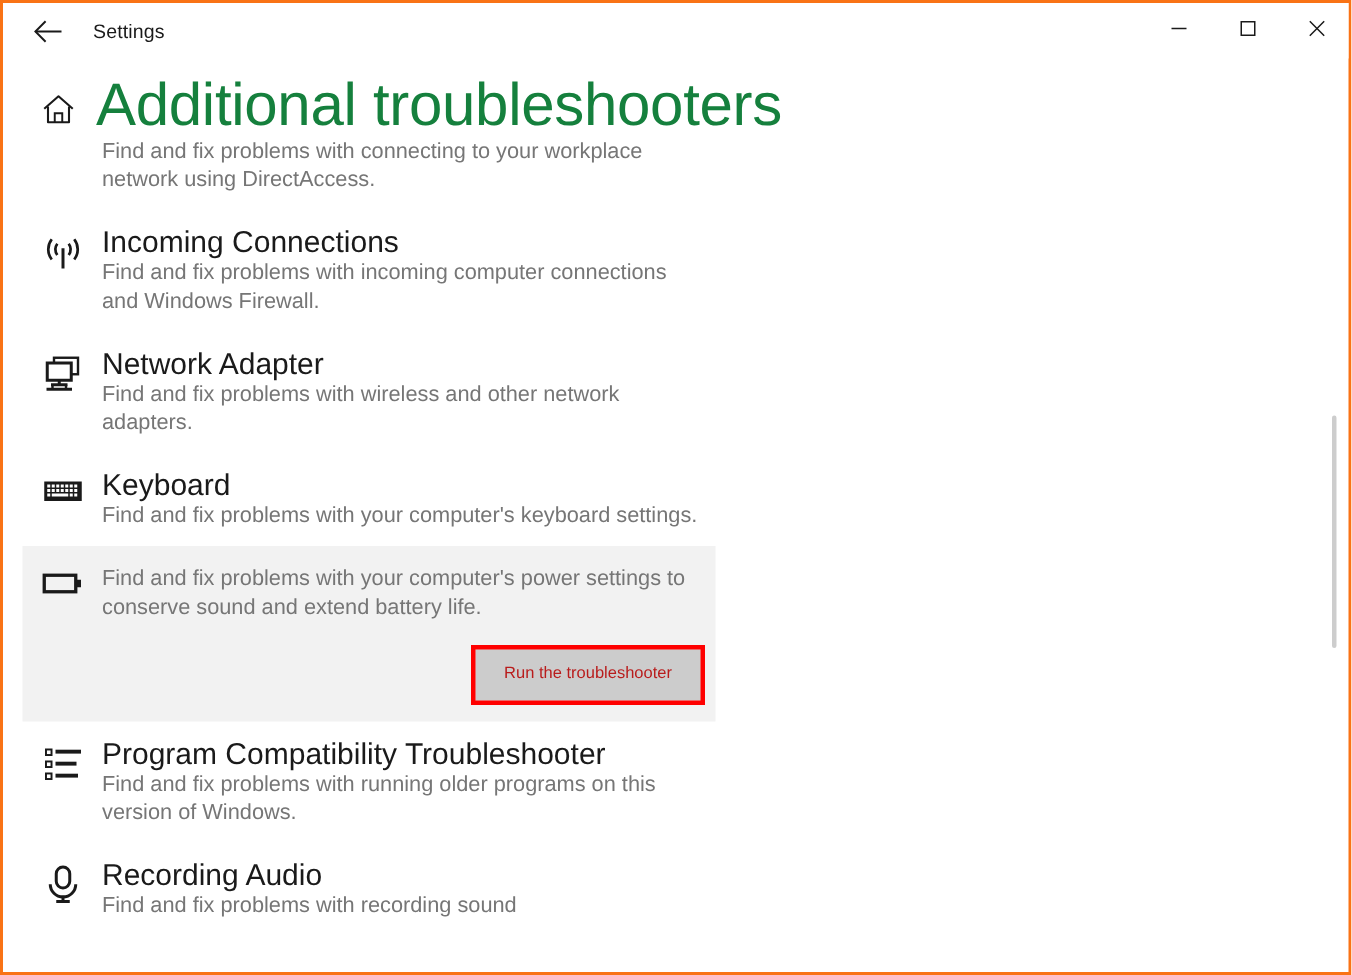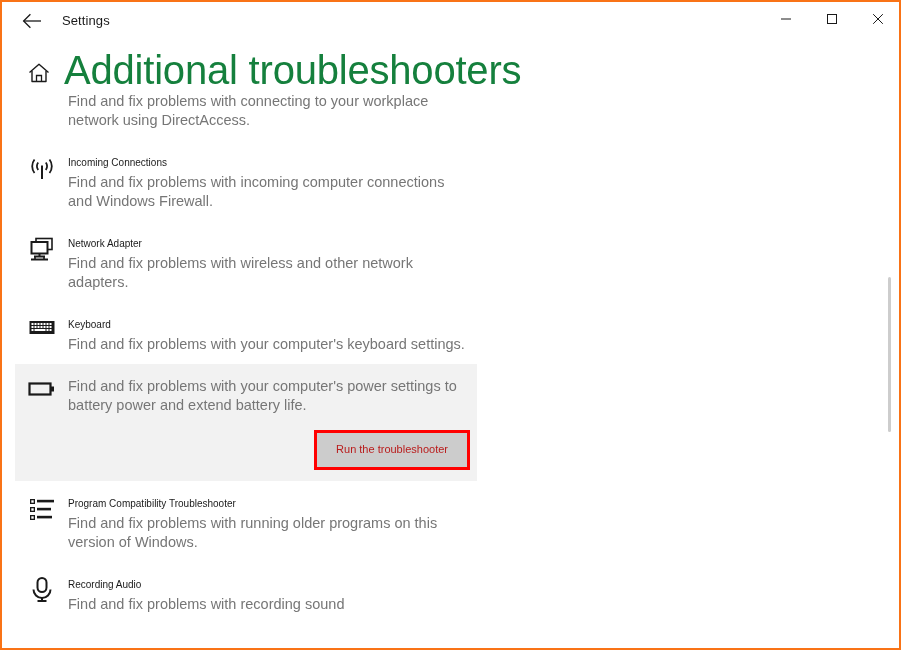--- a/index.html
+++ b/index.html
@@ -77,21 +77,21 @@
     position:relative;
     padding:10px 12px 10px 53px;
     min-height:40px;
   }
   .item-icon {
     position:absolute; left:11px; top:12px;
     width:32px; height:30px;
     display:flex; align-items:flex-start; justify-content:center;
   }
   .item-title {
-    font-size:10px; color:#1a1a1a;
+    font-size:20px; color:#1a1a1a;
     line-height:19px; letter-spacing:0px;
     margin-bottom:1px;
   }
   .item-desc {
     font-size:14.5px; color:#767676;
     line-height:19px; max-width:400px;
   }
   .item-clip-top .item-inner { padding-top:0; }
 
   
@@ -250,21 +250,21 @@
     </div>
 
     <div class="item selected">
       <div class="item-inner" style="padding-top:13px;">
         <div class="item-icon" style="top:16px;">
           <svg width="28" height="18" viewBox="0 0 28 18">
             <rect x="1.5" y="3.5" width="21" height="11" fill="none" stroke="#1a1a1a" stroke-width="2.2"></rect>
             <rect x="23" y="6.5" width="3" height="5" fill="#1a1a1a"></rect>
           </svg>
         </div>
-        <div class="item-desc">Find and fix problems with your computer's power settings to battery power and extend battery life.</div>
+        <div class="item-desc">Find and fix problems with your computer's power settings to conserve sound and extend battery life.</div>
       </div>
       <div class="btn-row">
         <button id="run-troubleshooter-button">Run the troubleshooter</button>
       </div>
     </div>
 
     <div class="item">
       <div class="item-inner" style="padding-top:13px;">
         <div class="item-icon" style="top:16px;">
           <svg width="28" height="26" viewBox="0 0 28 26">

